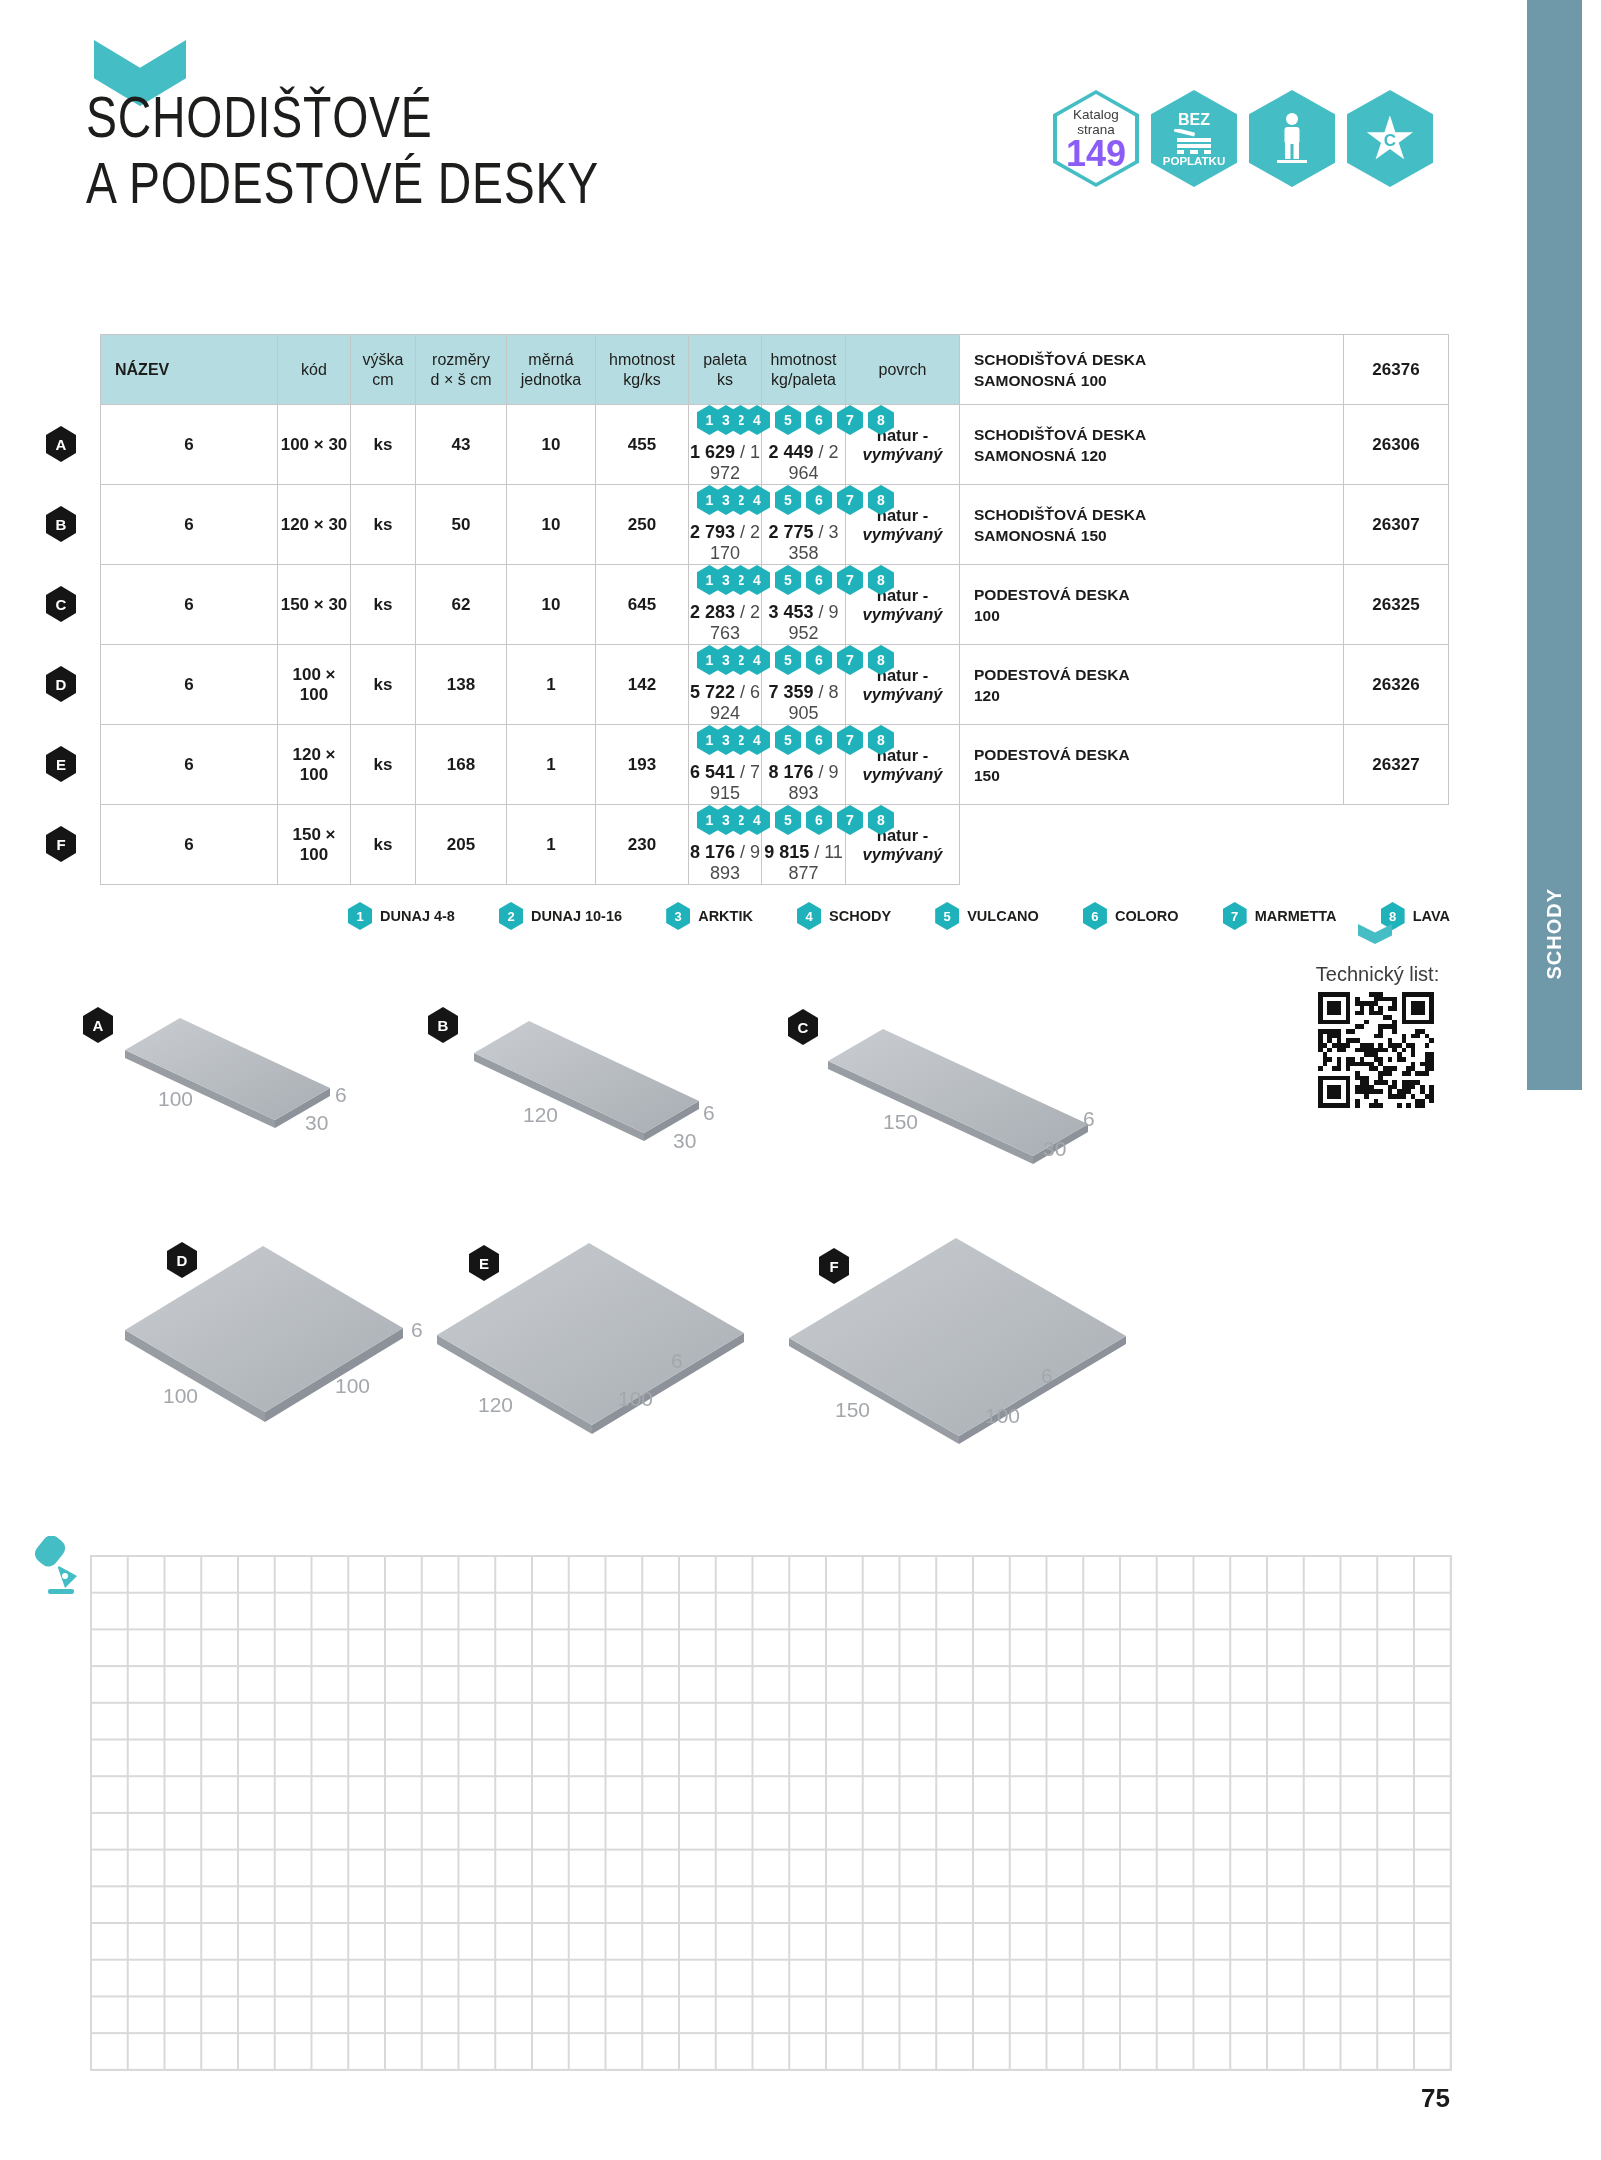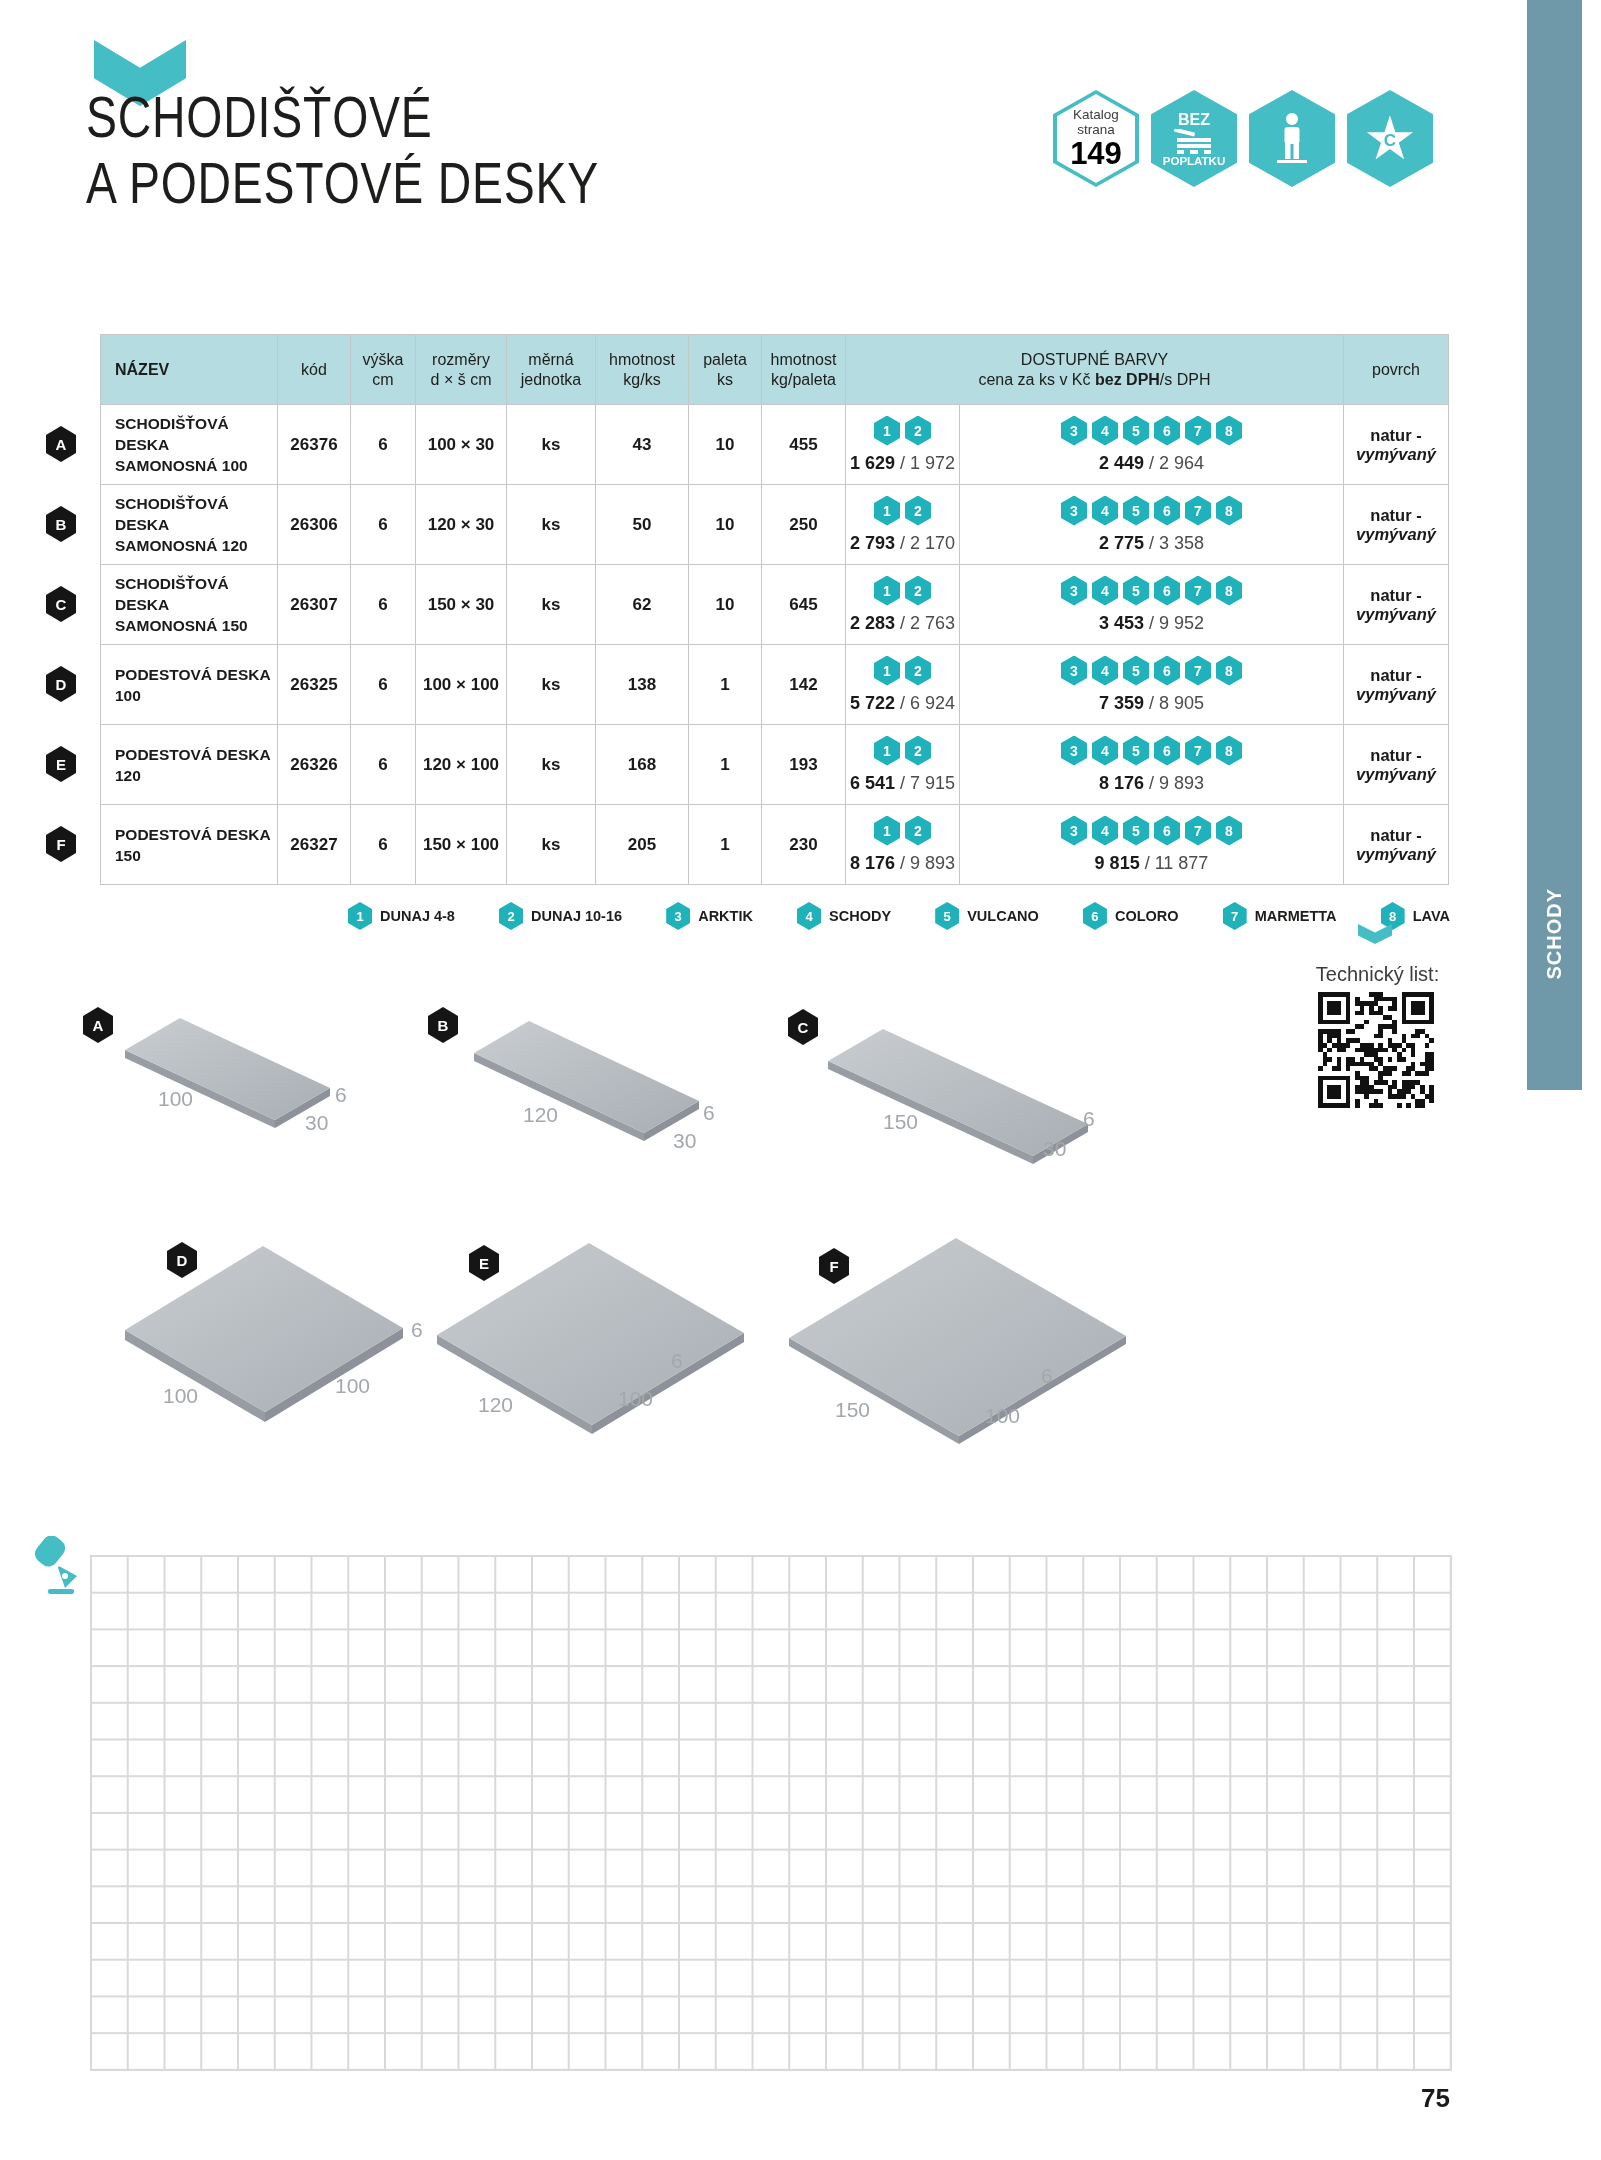--- a/index.html
+++ b/index.html
@@ -24,21 +24,21 @@
   .hexletter{width:30px;height:36px;background:#151515;color:#fff;font-weight:700;font-size:15px;
     display:flex;align-items:center;justify-content:center;}
 
   
   .badge{width:86px;height:97px;background:#45bdc4;display:flex;flex-direction:column;
     align-items:center;justify-content:center;text-align:center;}
   .badge .inner{position:absolute;inset:4px;background:#fff;
     clip-path:polygon(50% 0,100% 25%,100% 75%,50% 100%,0 75%,0 25%);
     display:flex;flex-direction:column;align-items:center;justify-content:center;}
   .badge .small{font-size:13.5px;color:#3c3c3b;line-height:15px;}
-  .badge .big{font-size:31px;font-weight:700;color:#000000;line-height:33px;}
+  .badge .big{font-size:36px;font-weight:700;color:#8b5cf6;line-height:33px;}
   .badge .wtxt{color:#fff;font-weight:700;}
   .star{font-size:60px;color:#fff;line-height:60px;}
   .starletter{position:absolute;top:41px;left:0;right:0;text-align:center;
     color:#45bdc4;font-weight:700;font-size:17px;}
 
   
   .tbl{
     display:grid;
     grid-template-columns:177px 73px 65px 91px 89px 93px 73px 84px 114px 384px 105px;
     grid-template-rows:70px repeat(6,80px);
@@ -163,24 +163,20 @@
       <span>kg/ks</span>
     </div>
   <div class="th">
       <span>paleta</span>
       <span>ks</span>
     </div>
   <div class="th">
       <span>hmotnost</span>
       <span>kg/paleta</span>
     </div>
-  <div class="th barvyhead">
-    <div>DOSTUPNÉ BARVY</div>
-    <div><span>cena za ks v Kč </span><b>bez DPH</b><span>/s DPH</span></div>
-  </div>
   <div class="th">povrch</div>
 
   <div class="td name">
       <div>SCHODIŠŤOVÁ DESKA</div>
       <div>SAMONOSNÁ 100</div>
     </div>
   <div class="td">26376</div>
   <div class="td">6</div>
   <div class="td">100 × 30</div>
   <div class="td">ks</div>

